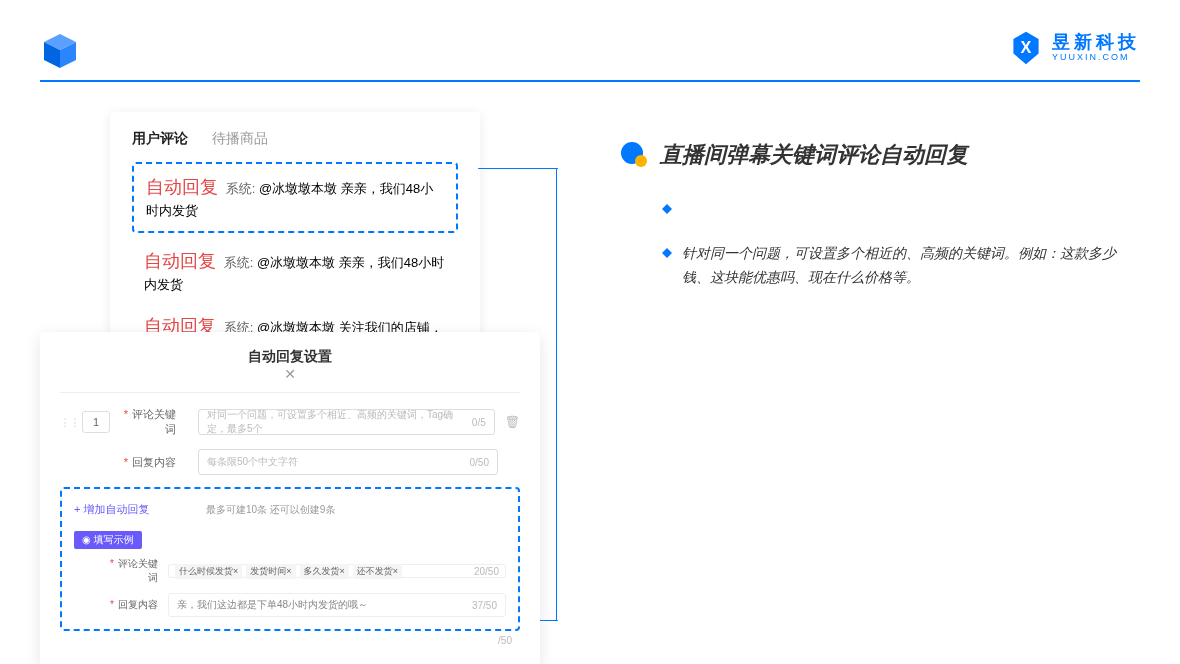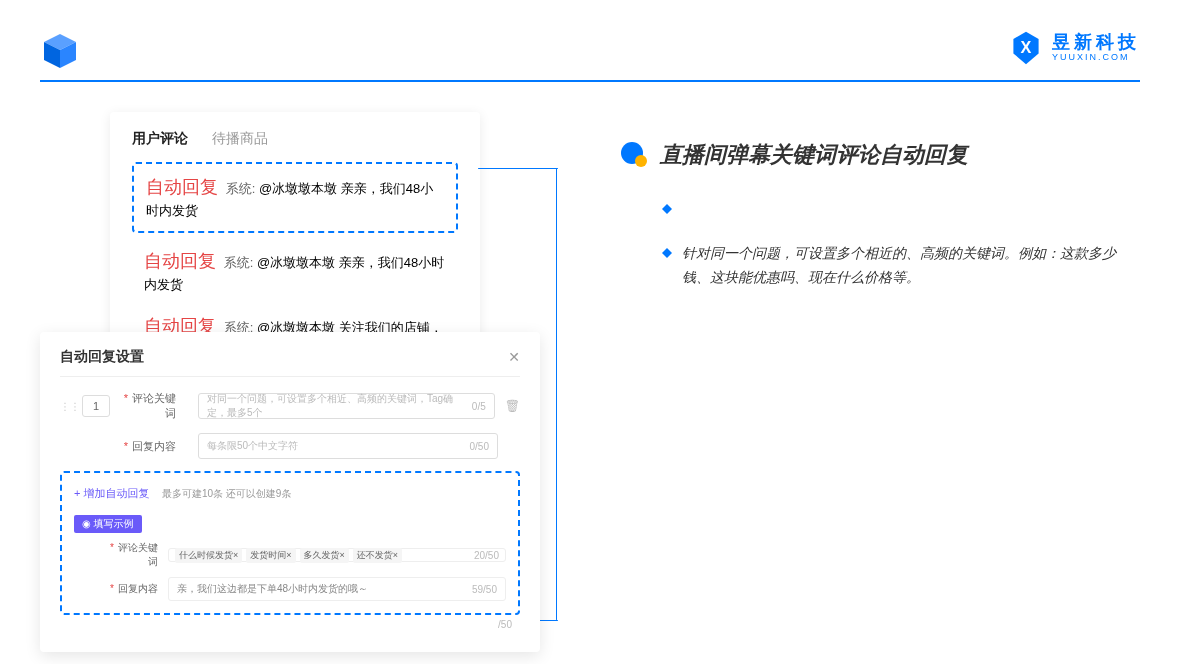--- a/index.html
+++ b/index.html
@@ -17,34 +17,34 @@
 .left-col { width: 520px; position: relative; }
 .card1 { width: 370px; margin-left: 70px; background: #fff; box-shadow: 0 2px 12px rgba(0,0,0,0.08); border-radius: 4px; padding: 18px 22px 24px 22px; position: relative; }
 .tabs { display: flex; gap: 24px; font-size: 14px; margin-bottom: 14px; }
 .tab-active { font-weight: bold; color: #222; }
 .tab-inactive { color: #999; }
 .highlight-box { border: 2px dashed #0078ff; border-radius: 4px; padding: 10px 12px; margin-bottom: 6px; font-size: 13px; line-height: 1.5; position: relative; }
 .auto-tag { color: #e54545; font-size: 18px; margin-right: 4px; }
 .sys-text { color: #666; }
 .comment-row { padding: 8px 12px; font-size: 13px; line-height: 1.6; }
 .card2 { position: absolute; top: 220px; left: 0; width: 500px; background: #fff; box-shadow: 0 4px 16px rgba(0,0,0,0.1); border-radius: 4px; padding: 16px 20px 22px 20px; z-index: 2; }
-.card2-header { display: flex; justify-content: space-between; align-items: center; padding-bottom: 10px; border-bottom: 1px solid #eee; margin-bottom: 14px; }
+.card2-header { display: flex; justify-content: space-between; align-items: center; padding-bottom: 10px; border-bottom: 1px solid #eee; margin-bottom: 14px; flex-direction: column; }
 .card2-title { font-size: 14px; font-weight: bold; color: #333; }
 .close-x { color: #999; font-size: 14px; cursor: pointer; }
 .form-row { display: flex; align-items: center; gap: 10px; margin-bottom: 12px; font-size: 11px; }
 .drag-dots { color: #ccc; font-size: 10px; width: 12px; }
 .seq-box { border: 1px solid #ddd; border-radius: 3px; width: 28px; height: 22px; display: flex; align-items: center; justify-content: center; font-size: 11px; color: #666; }
 .red-star { color: #e54545; margin-right: 4px; }
 .form-label { color: #666; width: 56px; text-align: right; }
 .input-box { border: 1px solid #ddd; border-radius: 3px; flex: 1; height: 26px; display: flex; align-items: center; padding: 0 8px; font-size: 10px; color: #bbb; justify-content: space-between; margin-left: 12px; }
 .input-count { color: #bbb; font-size: 10px; }
 .trash-icon { color: #bbb; font-size: 12px; }
 .highlight-box2 { border: 2px dashed #0078ff; border-radius: 4px; padding: 10px 12px 12px 12px; }
 .add-link { color: #6a5af9; font-size: 11px; margin-right: 8px; }
-.add-hint { color: #999; font-size: 10px; }
+.add-hint { color: #999; font-size: 10px; margin-left: 44px; }
 .example-badge { background: #6a5af9; color: #fff; font-size: 10px; padding: 2px 8px; border-radius: 2px; display: inline-block; margin: 8px 0; }
 .tag-input { border: 1px solid #eee; border-radius: 3px; flex: 1; height: 14px; display: flex; align-items: center; padding: 0 6px; gap: 4px; font-size: 9px; color: #888; }
 .tag { background: #f5f5f5; border-radius: 2px; padding: 1px 4px; font-size: 9px; color: #666; }
 .input-box2 { border: 1px solid #eee; border-radius: 3px; flex: 1; height: 24px; display: flex; align-items: center; padding: 0 8px; font-size: 10px; color: #888; justify-content: space-between; }
 .right-col { flex: 1; padding-top: 28px; font-style: italic; }
 .section-header { display: flex; align-items: center; gap: 12px; margin-bottom: 28px; }
 .bubble-icon { width: 28px; height: 28px; position: relative; }
 .section-title { font-size: 22px; font-weight: bold; color: #333; }
 .bullet-item { display: flex; align-items: flex-start; gap: 10px; margin-bottom: 28px; padding-left: 42px; }
 .diamond { width: 10px; height: 10px; margin-top: 6px; flex-shrink: 0; }
@@ -150,21 +150,21 @@
             <span class="tag">还不发货×</span>
             <span style="margin-left:auto;" class="input-count">20/50</span>
           </div>
         </div>
 
         <div class="form-row" style="margin-bottom:0;">
           <span style="width:18px"></span>
           <span class="form-label" style="font-size:10px;"><span class="red-star">*</span><span>回复内容</span></span>
           <div class="input-box2">
             <span>亲，我们这边都是下单48小时内发货的哦～</span>
-            <span class="input-count">59/50</span>
+            <span class="input-count">37/50</span>
           </div>
         </div>
       </div>
       <div style="text-align:right;font-size:10px;color:#bbb;margin-top:4px;padding-right:8px;">/50</div>
     </div>
   </div>
 
   <div class="right-col">
     <div class="section-header">
       <svg class="bubble-icon" viewBox="0 0 28 28">

